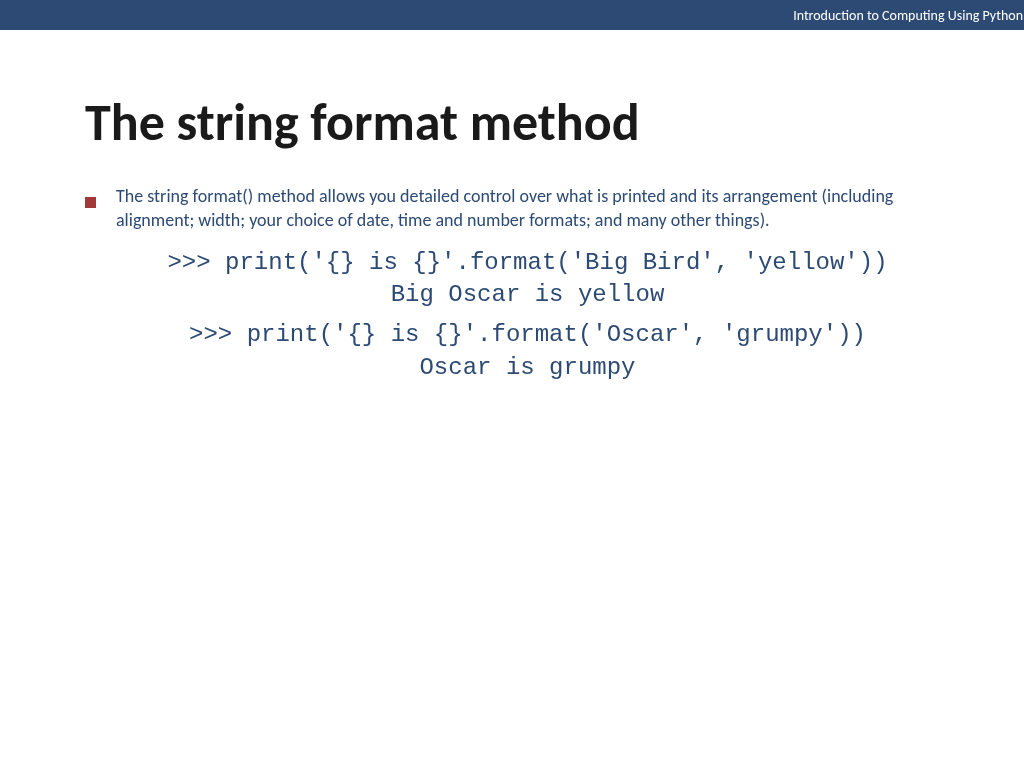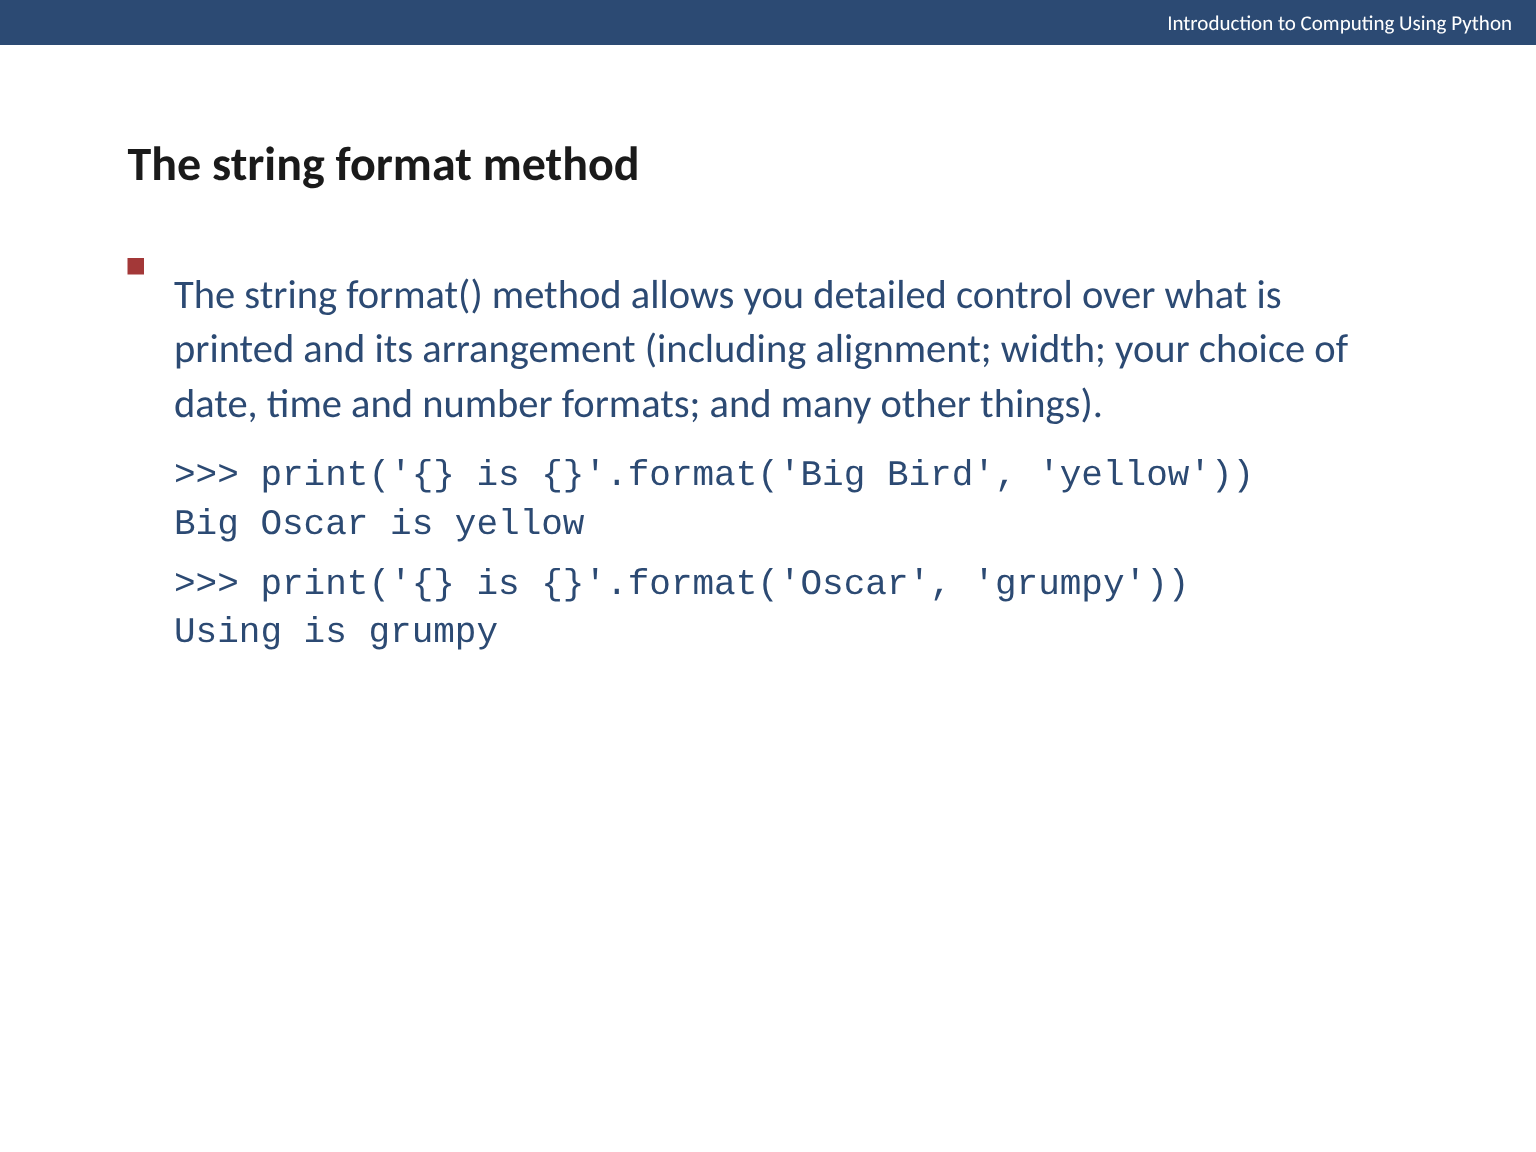--- a/index.html
+++ b/index.html
@@ -14,32 +14,32 @@
       font-family: Calibri, "Segoe UI", Arial, sans-serif;
       overflow: hidden;
     }
     .header-bar {
       width: 100%;
       height: 30px;
       background: #2c4a73;
       display: flex;
       justify-content: flex-end;
       align-items: center;
-      padding-right: 16px;
+      padding-right: 1px;
     }
     .header-text {
       color: #ffffff;
       font-size: 14px;
       font-weight: 400;
     }
     .content {
       padding: 60px 85px 0 85px;
     }
     .slide-title {
-      font-size: 32px;
+      font-size: 52px;
       font-weight: 700;
       color: #1a1a1a;
       margin-bottom: 30px;
     }
     .bullet-list {
       list-style: none;
     }
     .bullet-item {
       display: flex;
       align-items: flex-start;
@@ -47,28 +47,28 @@
     }
     .bullet-marker {
       width: 11px;
       height: 11px;
       background: #a33838;
       flex-shrink: 0;
       margin-top: 13px;
       margin-right: 20px;
     }
     .bullet-text {
-      font-size: 27px;
+      font-size: 18px;
       line-height: 1.35;
       color: #2c4a73;
-      margin-top: 20px;
     }
     .code-block {
       margin-left: 31px;
       margin-top: 4px;
+      text-align: center;
     }
     .code-line {
       font-family: "Courier New", Courier, monospace;
       font-size: 24px;
       color: #2c4a73;
       white-space: pre;
       line-height: 1.35;
     }
     .code-group {
       margin-bottom: 8px;
@@ -91,16 +91,16 @@
     </li>
   </ul>
 
   <div class="code-block">
     <div class="code-group">
       <div class="code-line">&gt;&gt;&gt; print('{} is {}'.format('Big Bird', 'yellow'))</div>
       <div class="code-line">Big Oscar is yellow</div>
     </div>
     <div class="code-group">
       <div class="code-line">&gt;&gt;&gt; print('{} is {}'.format('Oscar', 'grumpy'))</div>
-      <div class="code-line">Using is grumpy</div>
+      <div class="code-line">Oscar is grumpy</div>
     </div>
   </div>
 </div>
 
 </body></html>

